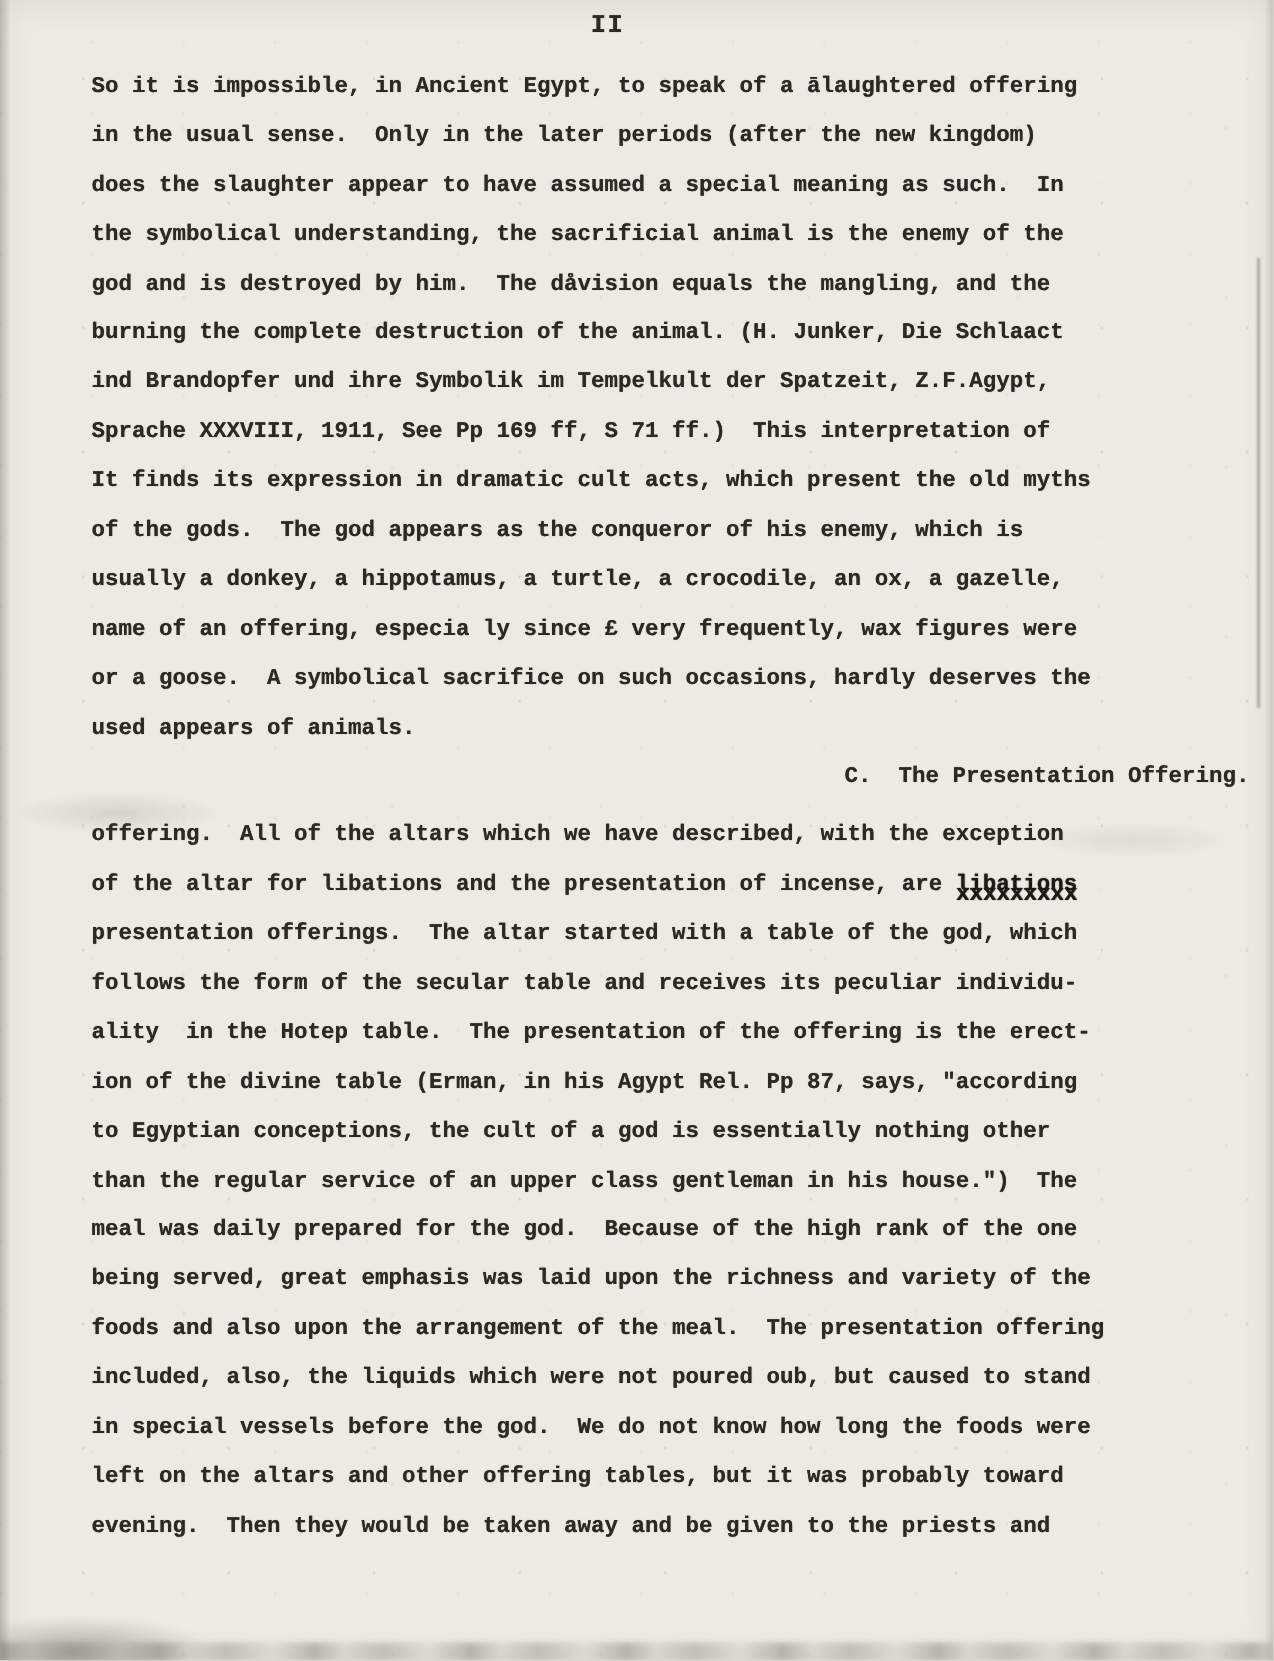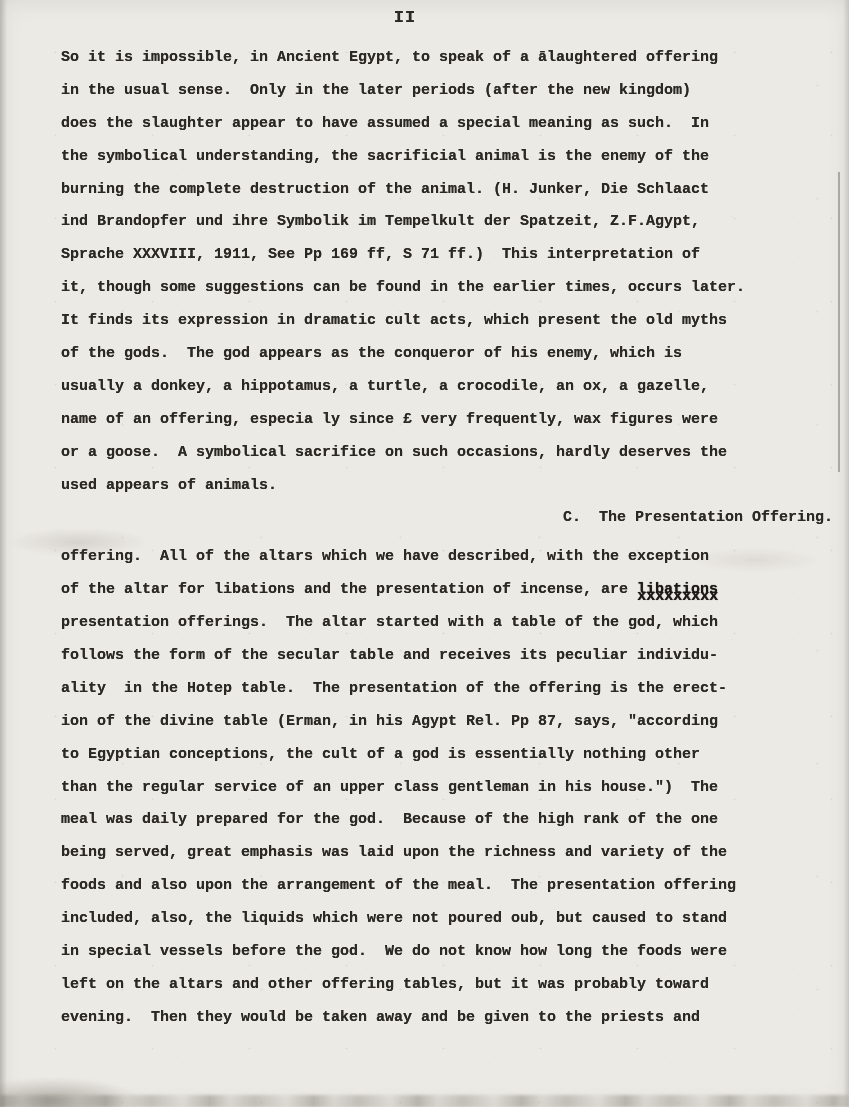--- a/index.html
+++ b/index.html
@@ -132,24 +132,24 @@
 <body>
 
 <div class="page">
   <div class="page-title">II</div>
 
   <div class="content">
       <div class="line"><span>So it is impossible, in Ancient Egypt, to speak of a ālaughtered offering</span></div>
       <div class="line"><span>in the usual sense.  Only in the later periods (after the new kingdom)</span></div>
       <div class="line"><span>does the slaughter appear to have assumed a special meaning as such.  In</span></div>
       <div class="line"><span>the symbolical understanding, the sacrificial animal is the enemy of the</span></div>
+      <div class="line"><span>god and is destroyed by him.  The dåvision equals the mangling, and the</span></div>
       <div class="line"><span>burning the complete destruction of the animal. (H. Junker, Die Schlaact</span></div>
       <div class="line"><span>ind Brandopfer und ihre Symbolik im Tempelkult der Spatzeit, Z.F.Agypt,</span></div>
       <div class="line"><span>Sprache XXXVIII, 1911, See Pp 169 ff, S 71 ff.)  This interpretation of</span></div>
-      <div class="line"><span>it, though some suggestions can be found in the earlier times, occurs later.</span></div>
       <div class="line"><span>It finds its expression in dramatic cult acts, which present the old myths</span></div>
       <div class="line"><span>of the gods.  The god appears as the conqueror of his enemy, which is</span></div>
       <div class="line"><span>usually a donkey, a hippotamus, a turtle, a crocodile, an ox, a gazelle,</span></div>
       <div class="line"><span>name of an offering, especia ly since £ very frequently, wax figures were</span></div>
       <div class="line"><span>or a goose.  A symbolical sacrifice on such occasions, hardly deserves the</span></div>
       <div class="line"><span>used appears of animals.</span></div>
       <div class="line center"><span>C.  The Presentation Offering.</span></div>
       <div class="line"><span>offering.  All of the altars which we have described, with the exception</span></div>
       <div class="line"><span>of the altar for libations and the presentation of incense, are </span><span class="struck" data-overlay="xxxxxxxxx">libations</span></div>
       <div class="line"><span>presentation offerings.  The altar started with a table of the god, which</span></div>

